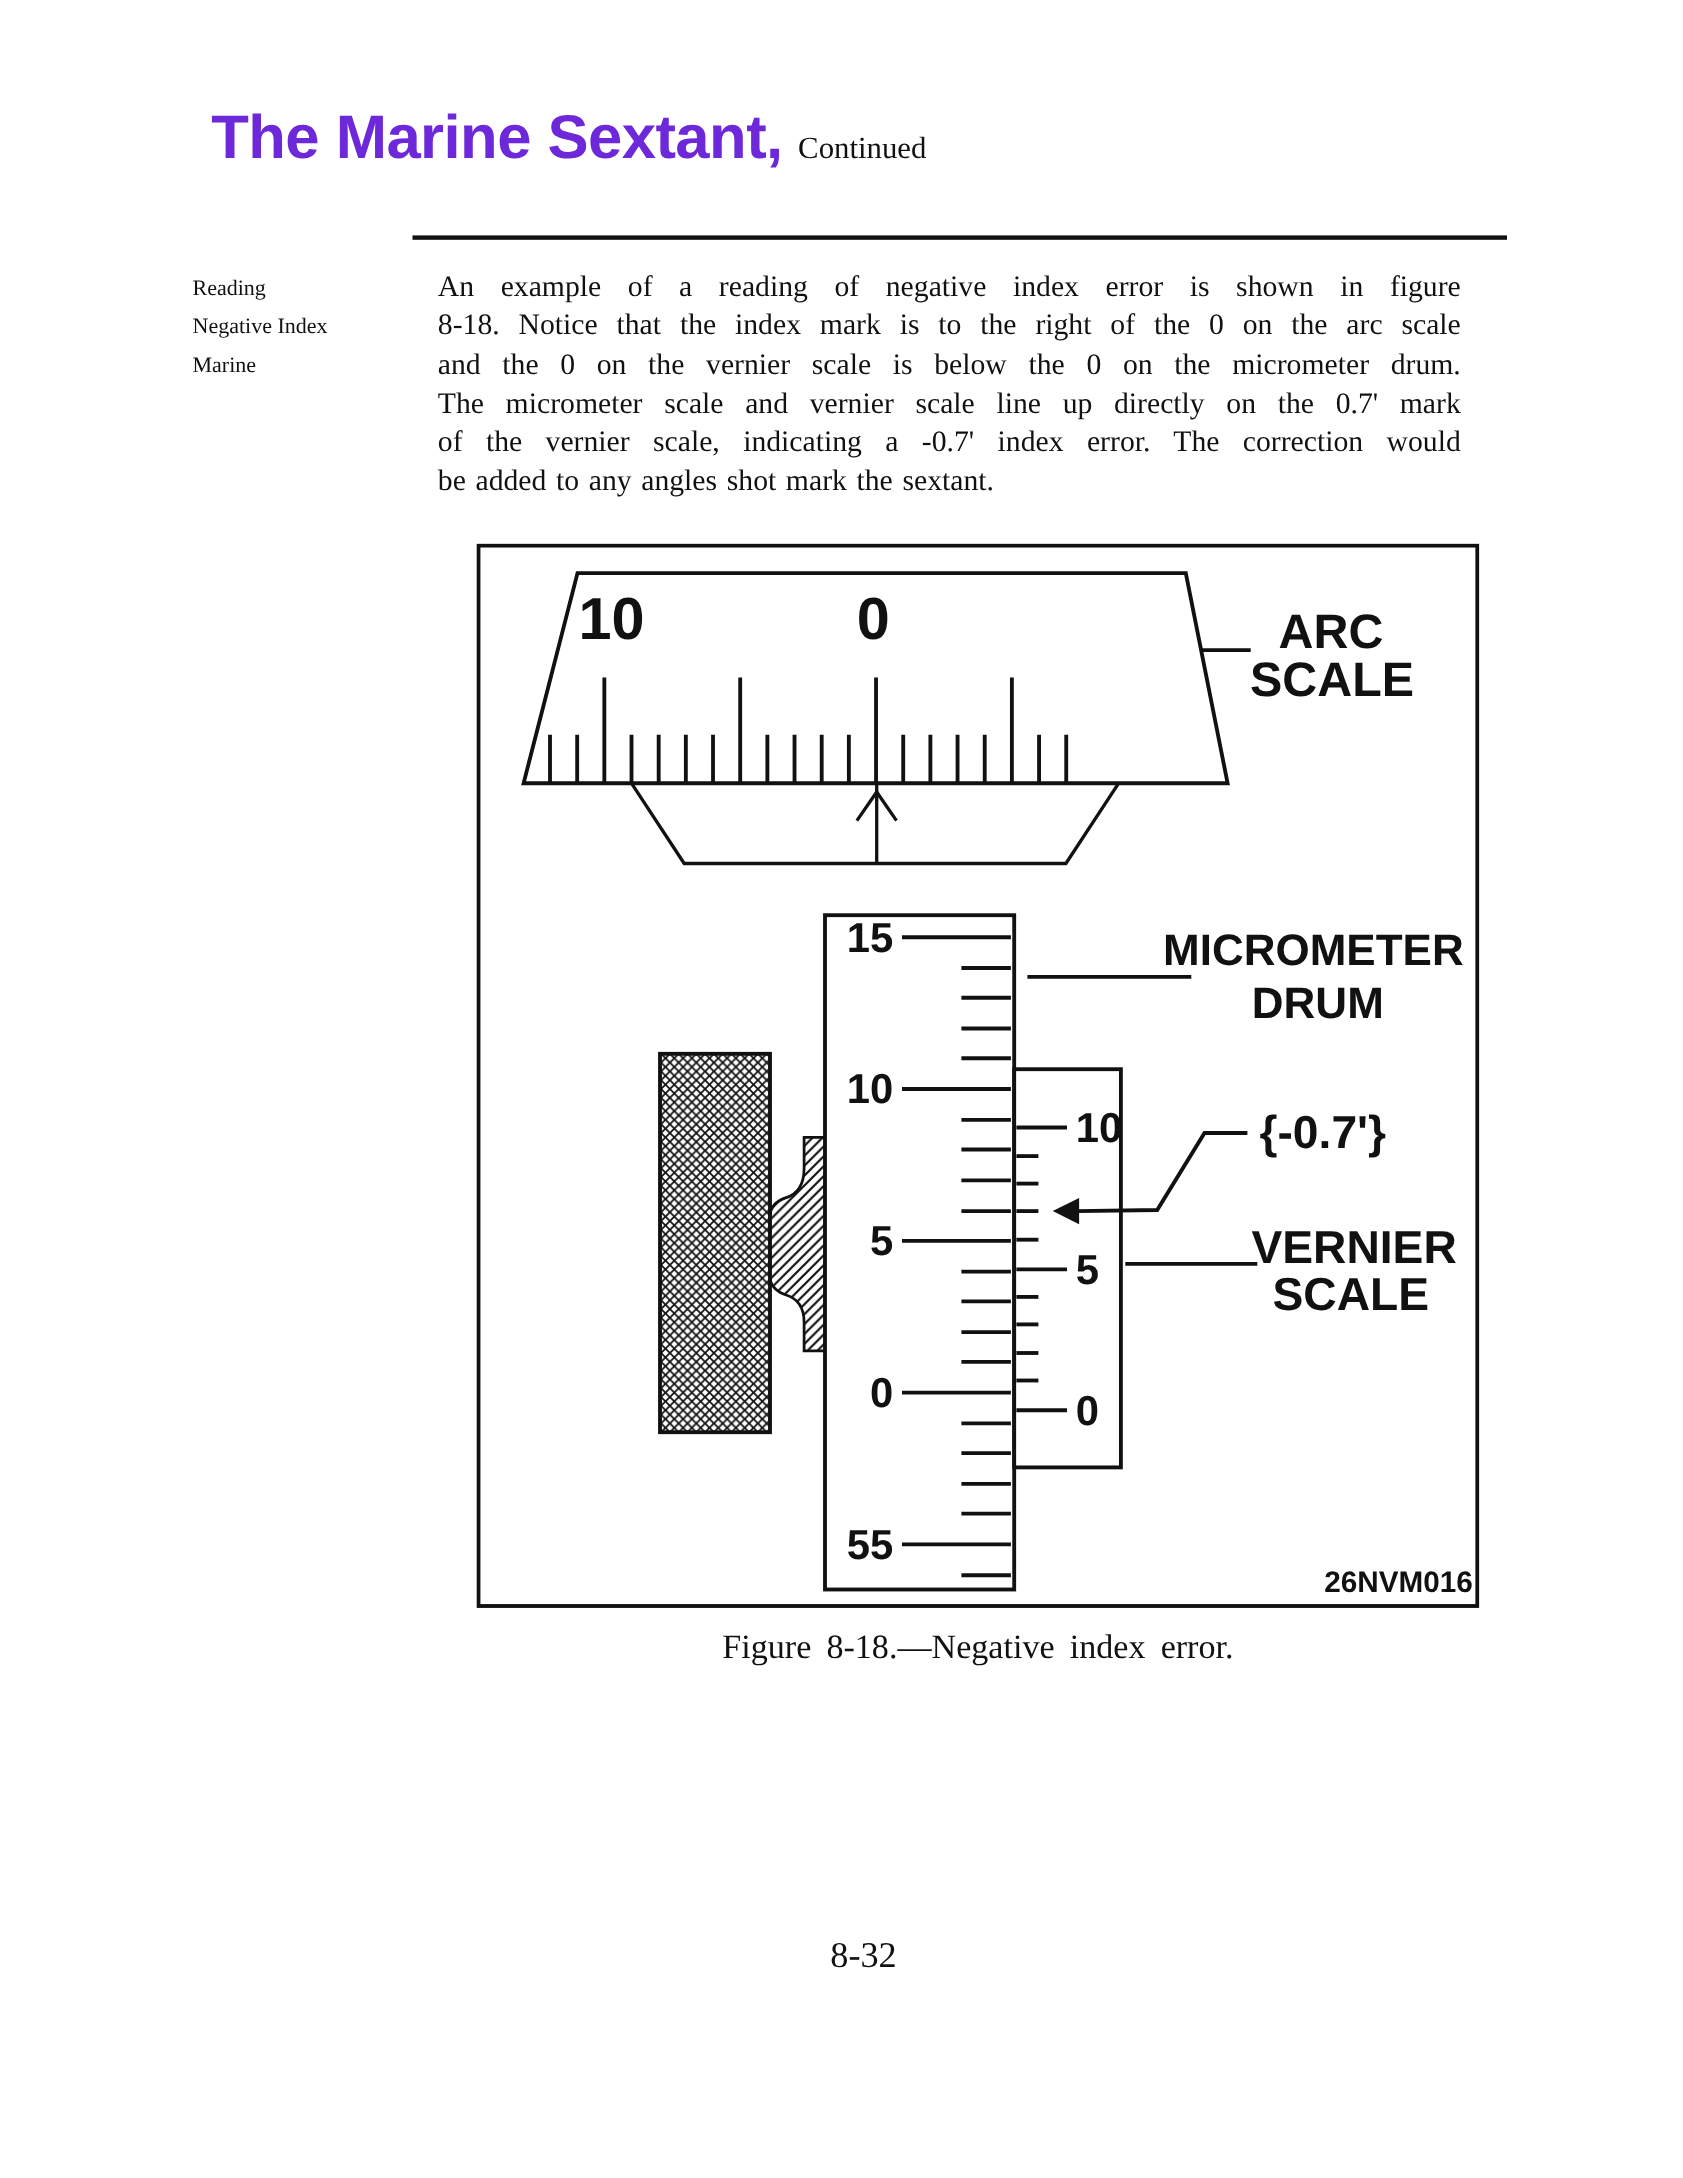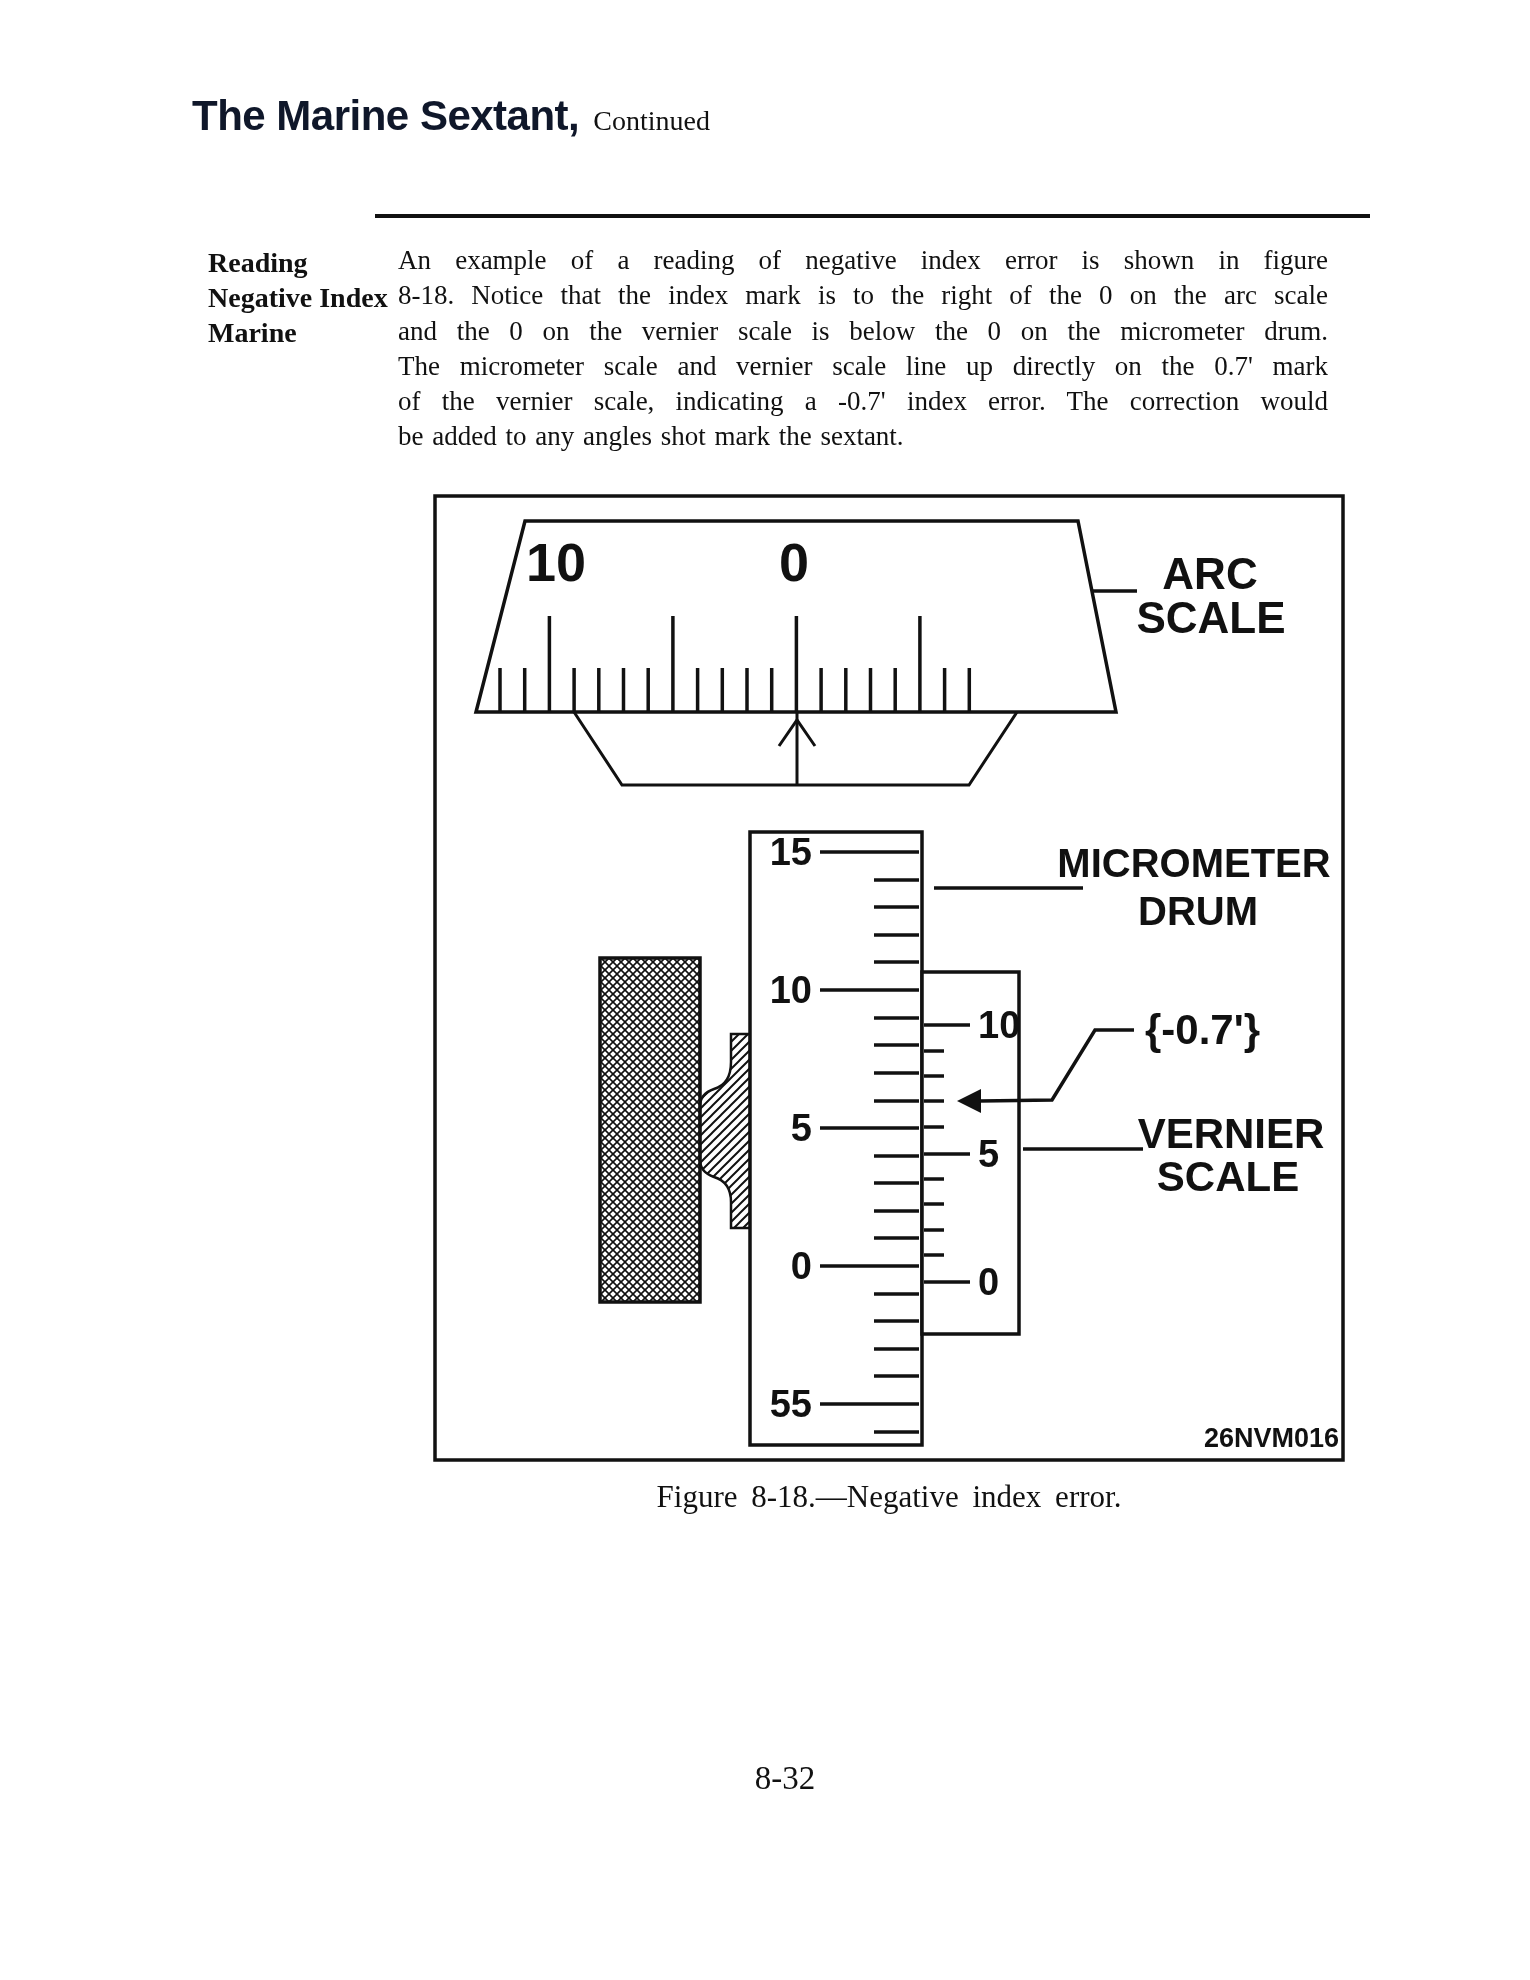--- a/index.html
+++ b/index.html
@@ -4,27 +4,27 @@
 <style>
   html,body{margin:0;padding:0;background:#e8e8e8;}
   .page{
     position:relative;width:1530px;height:1980px;background:#ffffff;
     overflow:hidden;color:#111;
     font-family:"Liberation Serif", serif;
   }
   .title-row{position:absolute;left:192px;top:92px;white-space:nowrap;}
   .title-main{
     font-family:"Liberation Sans", sans-serif;font-weight:bold;
-    font-size:42px;letter-spacing:-0.5px;color:#0f172a;
+    font-size:56px;letter-spacing:-0.5px;color:#6d28d9;
   }
   .title-cont{font-family:"Liberation Serif", serif;font-size:28px;margin-left:14px;}
   .top-rule{position:absolute;left:375px;top:214px;width:995px;height:4px;background:#111;}
   .side-heading{
-    position:absolute;left:208px;top:245px;width:200px;
-    font-weight:bold;font-size:28px;line-height:35px;
+    position:absolute;left:175px;top:245px;width:200px;
+    font-weight:normal;font-size:20px;line-height:35px;
   }
   .body-text{position:absolute;left:378px;top:243px;width:950px;font-size:27px;}
   .body-line{
     line-height:35.3px;text-align:justify;text-align-last:justify;
     word-spacing:2px;
     margin-left:20px;
   }
   .body-line.last{text-align-last:left;}
   .figure-wrap{position:absolute;left:433px;top:494px;width:912px;height:968px;font-weight:bold;}
   .caption{

